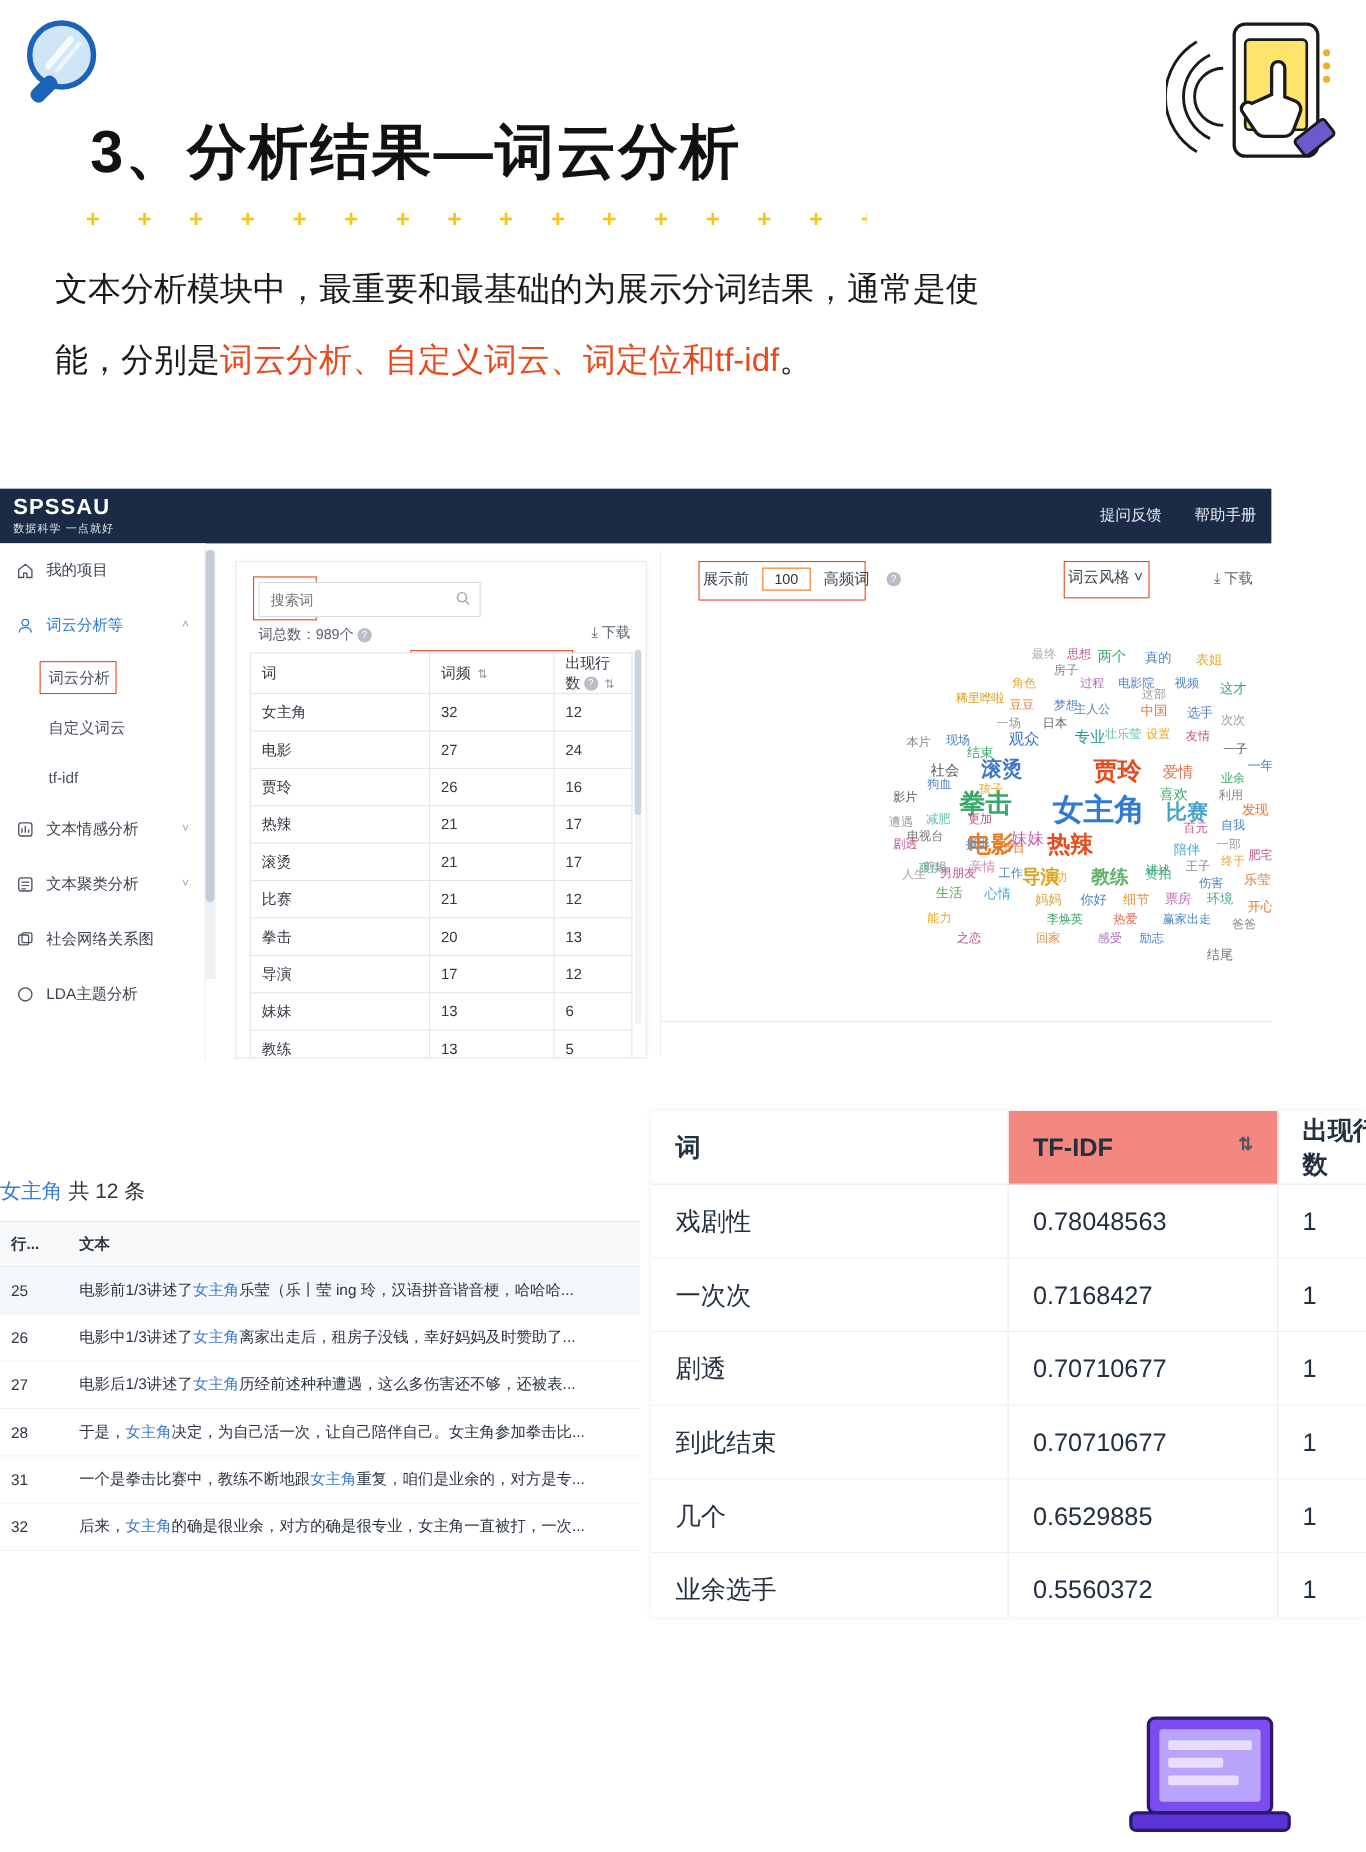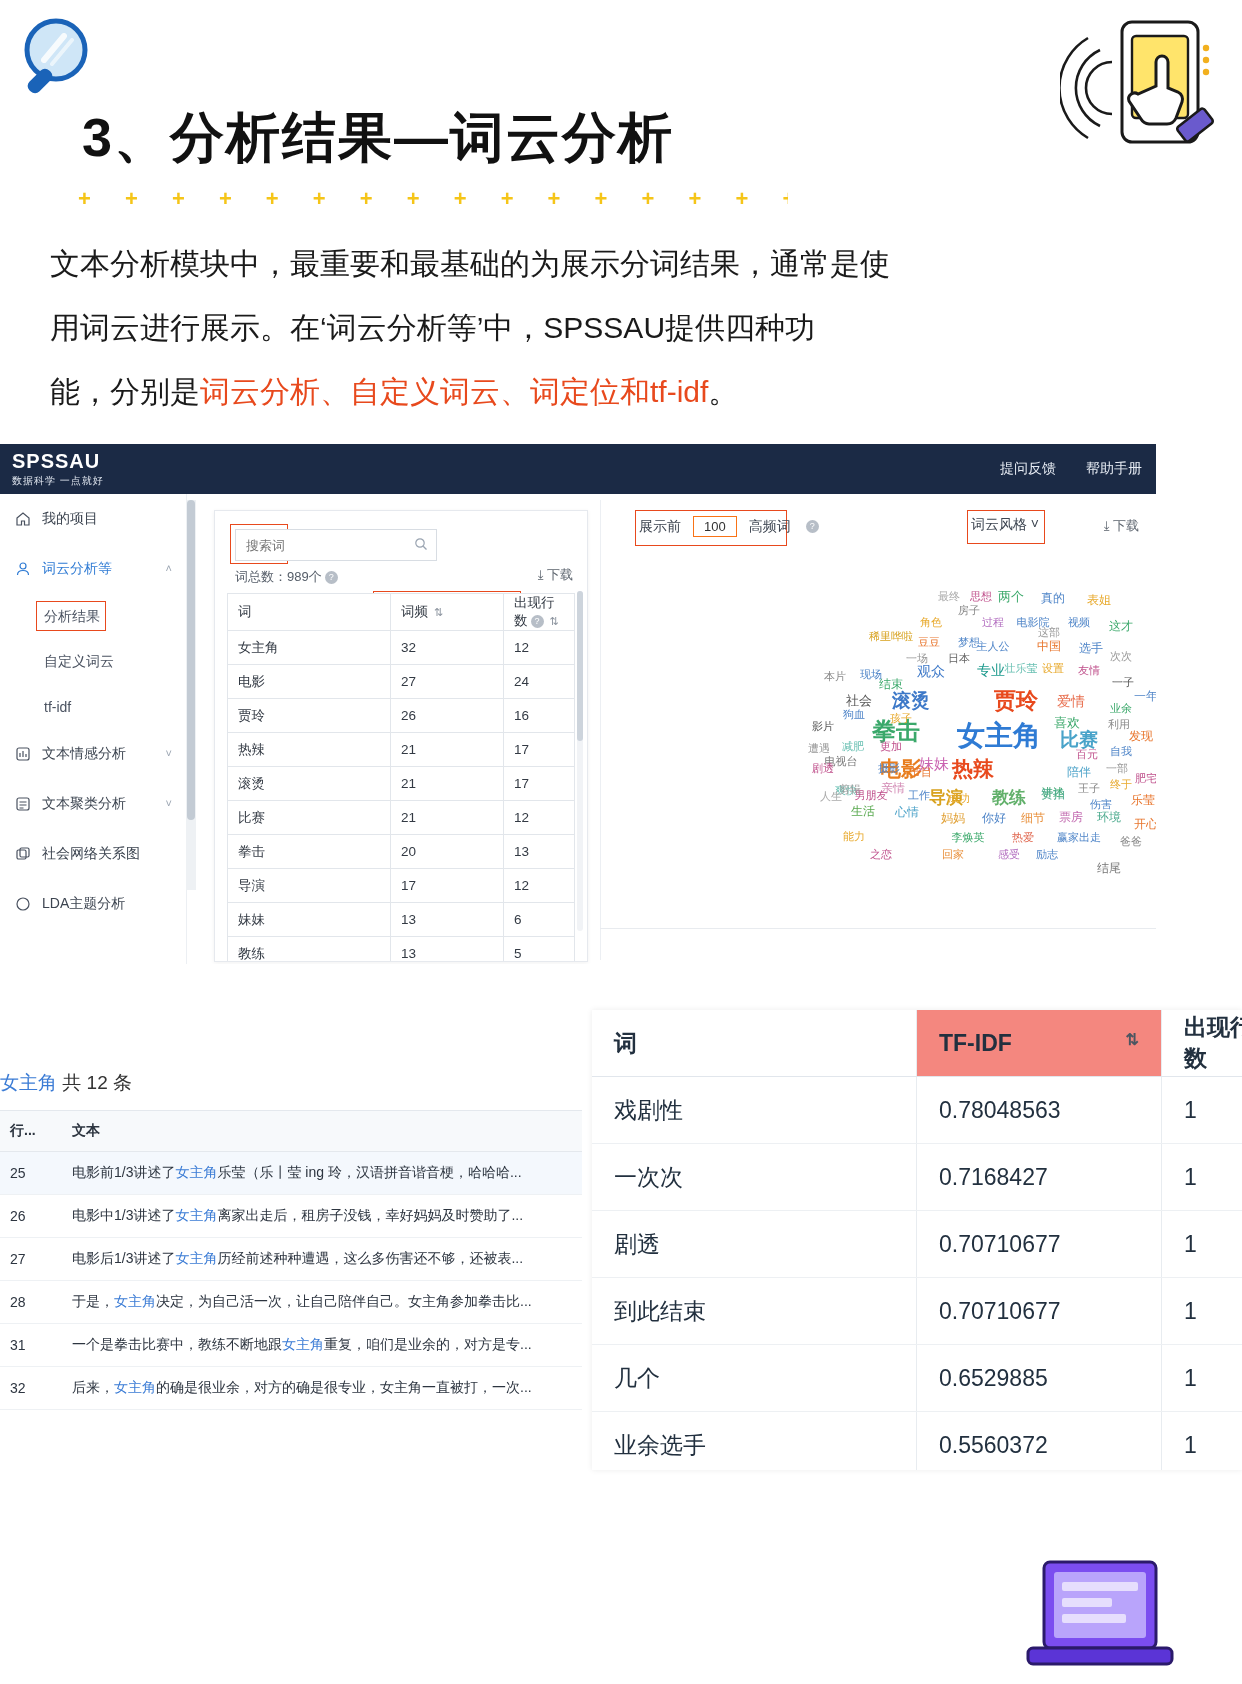--- a/index.html
+++ b/index.html
@@ -379,21 +379,20 @@
         <circle cx="146" cy="52" r="3.2"></circle>
         <circle cx="146" cy="64" r="3.2"></circle>
     </g>
   </svg>
 
   <div class="slide-title">3、分析结果—词云分析</div>
   <div class="plus-row">+ + + + + + + + + + + + + + + + + + + + + + + + +</div>
 
   <div class="body-text">
     <div>文本分析模块中，最重要和最基础的为展示分词结果，通常是使</div>
-    <div>用词云进行展示。在‘词云分析等’中，SPSSAU提供四种功</div>
     <div>
       <span>能，分别是</span><span class="hl">词云分析、自定义词云、词定位和tf-idf</span><span>。</span>
     </div>
   </div>
 </div>
 
 <div class="app">
 
   <div class="app-topbar">
     <div class="brand">
@@ -422,21 +421,21 @@
             <circle cx="8" cy="5" r="3" fill="none" stroke="#2f7bd4" stroke-width="1.2"></circle>
             <path d="M2.5 14c0-3 2.5-4.5 5.5-4.5S13.5 11 13.5 14" fill="none" stroke="#2f7bd4" stroke-width="1.2"></path>
           </svg>
       </span>
       <span>词云分析等</span>
       <span class="caret">˄</span>
     </div>
 
     <div class="sub-item boxed">
       <span class="bx"></span>
-      <span>分析结果</span>
+      <span>词云分析</span>
     </div>
     <div class="sub-item">
       <span>自定义词云</span>
     </div>
     <div class="sub-item">
       <span>tf-idf</span>
     </div>
 
     <div class="side-item">
       <span class="ico">

